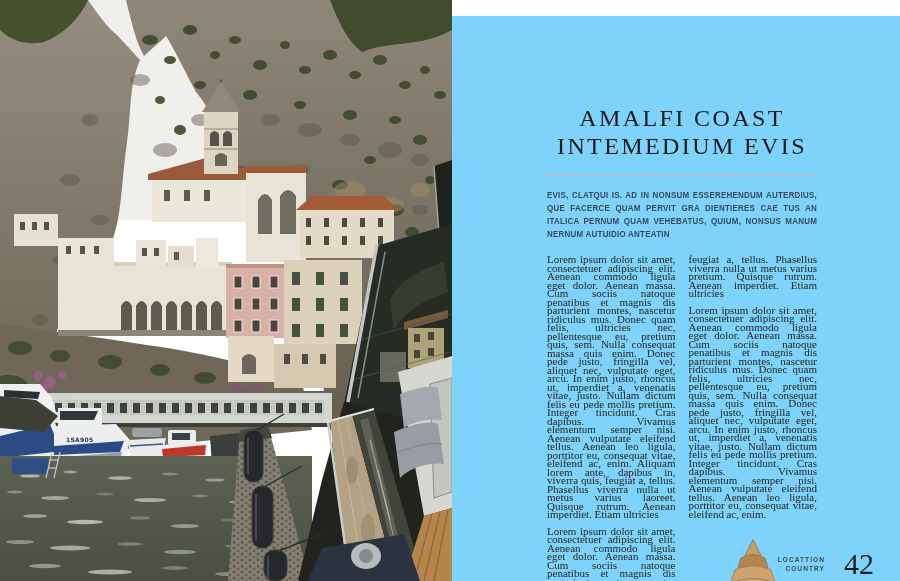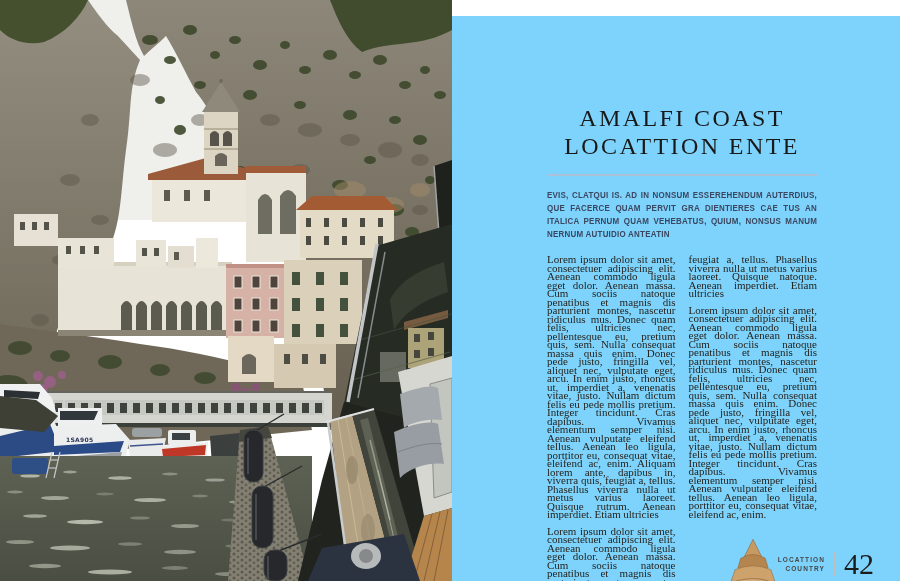--- a/index.html
+++ b/index.html
@@ -435,31 +435,31 @@
           <line x1="268" y1="556" x2="268" y2="580" stroke="#45484d" stroke-width="2"></line>
         </g>
       </g>
     </svg>
   </div>
 
   <div class="page">
     <div class="content">
       <div class="title">
         <div>AMALFI COAST</div>
-        <div>LOCATTION ENTE</div>
+        <div>INTEMEDIUM EVIS</div>
       </div>
       <div class="rule"></div>
       <div class="standfirst">EVIS, CLATQUI IS. AD IN NONSUM ESSEREHENDUM AUTERDIUS, QUE FACERCE QUAM PERVIT GRA DIENTIERES CAE TUS AN ITALICA PERNUM QUAM VEHEBATUS, QUIUM, NONSUS MANUM NERNUM AUTUIDIO ANTEATIN</div>
       <div class="body-cols">
         <div class="col">
           <p>Lorem ipsum dolor sit amet, consectetuer adipiscing elit. Aenean commodo ligula eget dolor. Aenean massa. Cum sociis natoque penatibus et magnis dis parturient montes, nascetur ridiculus mus. Donec quam felis, ultricies nec, pellentesque eu, pretium quis, sem. Nulla consequat massa quis enim. Donec pede justo, fringilla vel, aliquet nec, vulputate eget, arcu. In enim justo, rhoncus ut, imperdiet a, venenatis vitae, justo. Nullam dictum felis eu pede mollis pretium. Integer tincidunt. Cras dapibus. Vivamus elementum semper nisi. Aenean vulputate eleifend tellus. Aenean leo ligula, porttitor eu, consequat vitae, eleifend ac, enim. Aliquam lorem ante, dapibus in, viverra quis, feugiat a, tellus. Phasellus viverra nulla ut metus varius laoreet. Quisque rutrum. Aenean imperdiet. Etiam ultricies</p>
           <p>Lorem ipsum dolor sit amet, consectetuer adipiscing elit. Aenean commodo ligula eget dolor. Aenean massa. Cum sociis natoque penatibus et magnis dis parturient montes, nascetur ridiculus mus. Donec quam felis, ultricies nec, pellentesque eu, pretium quis, sem. Nulla consequat massa quis enim. Donec pede justo, fringilla vel, aliquet nec, vulputate eget, arcu. In enim justo, rhoncus ut, imperdiet a, venenatis vitae, justo. Nullam dictum felis eu pede mollis pretium. Integer tincidunt. Cras dapibus. Vivamus elementum semper nisi. Aenean vulputate eleifend tellus. Aenean leo ligula, porttitor eu, consequat vitae, eleifend ac, enim. Aliquam lorem ante, dapibus in, viverra quis,</p>
         </div>
         <div class="col">
-          <p>feugiat a, tellus. Phasellus viverra nulla ut metus varius laoreet. Quisque natoque. Aenean imperdiet. Etiam ultricies</p>
+          <p>feugiat a, tellus. Phasellus viverra nulla ut metus varius pretium. Quisque rutrum. Aenean imperdiet. Etiam ultricies</p>
           <p>Lorem ipsum dolor sit amet, consectetuer adipiscing elit. Aenean commodo ligula eget dolor. Aenean massa. Cum sociis natoque penatibus et magnis dis parturient montes, nascetur ridiculus mus. Donec quam felis, ultricies nec, pellentesque eu, pretium quis, sem. Nulla consequat massa quis enim. Donec pede justo, fringilla vel, aliquet nec, vulputate eget, arcu. In enim justo, rhoncus ut, imperdiet a, venenatis vitae, justo. Nullam dictum felis eu pede mollis pretium. Integer tincidunt. Cras dapibus. Vivamus elementum semper nisi. Aenean vulputate eleifend tellus. Aenean leo ligula, porttitor eu, consequat vitae, eleifend ac, enim.</p>
           <div class="shell-wrap">
             <svg width="104" height="128" viewBox="0 0 110 132">
               <defs>
                 <linearGradient id="shG" x1="0" y1="0" x2="1" y2="1">
                   <stop offset="0" stop-color="#dfc194"></stop>
                     <stop offset="0.55" stop-color="#c49866"></stop>
                     <stop offset="1" stop-color="#9c6b3c"></stop>
                 </linearGradient>
               </defs>

